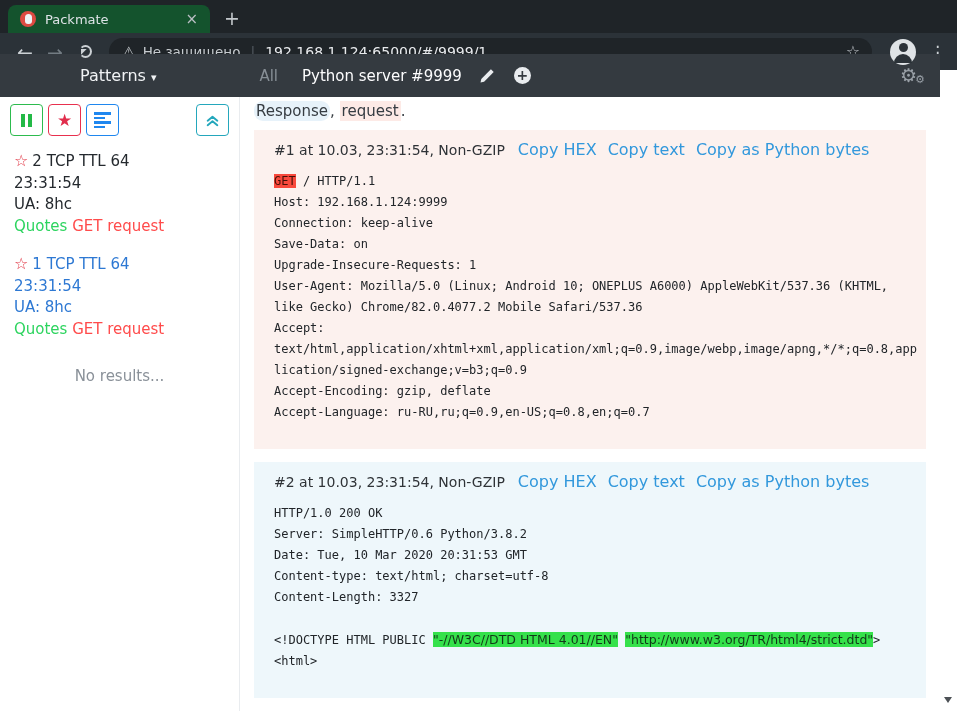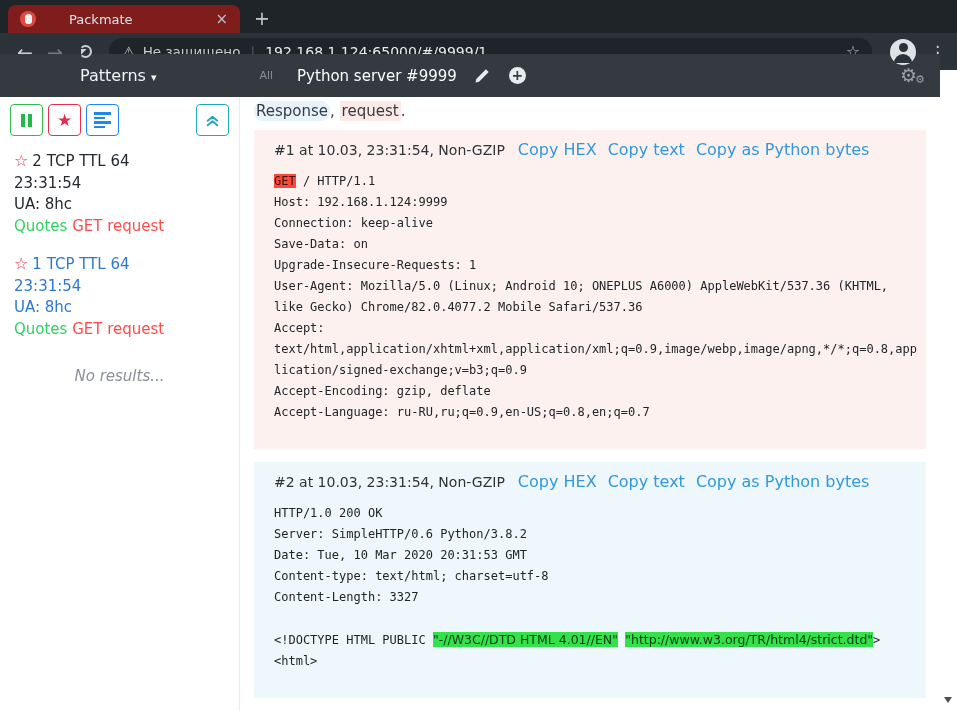--- a/index.html
+++ b/index.html
@@ -1,22 +1,22 @@
 <!DOCTYPE html>
 <html><head>
 <meta charset="utf-8">
 <style>
   * { margin:0; padding:0; box-sizing:border-box; }
   html,body { width:957px; height:711px; overflow:hidden; background:#fff;
     font-family:"DejaVu Sans", sans-serif; }
 
   
   .tabstrip { height:33px; background:#1f2428; display:flex; align-items:flex-end; }
-  .tab { width:232px; height:28px; margin-left:8px; background:#7f1d1d;
-    border-radius:8px 8px 0 0; display:flex; align-items:center; padding:0 8px 0 12px;gap:24px; }
+  .tab { width:202px; height:28px; margin-left:8px; background:#14532d;
+    border-radius:8px 8px 0 0; display:flex; align-items:center; padding:0 8px 0 12px; }
   .favicon { width:16px; height:16px; border-radius:50%; background:#dd4a42; position:relative; flex:0 0 16px; }
   .favicon::after { content:''; position:absolute; left:4.5px; top:3px; width:7px; height:9.5px;
     background:#eef3f6; border-radius:3.5px 3.5px 3px 3px; }
   .tab-title { color:#dde2e6; font-size:13px; margin-left:9px; flex:1; }
   .tab-close { color:#b9bec3; font-size:15px; padding:0 4px; cursor:pointer; }
   .newtab { color:#c3c8cc; font-size:19px; margin:0 0 4px 14px; }
 
   .toolbar { height:37px; background:#2b3238; display:flex; align-items:center; padding:0 10px; }
   .nav-ico { font-size:19px; color:#ccd1d5; width:30px; text-align:center; }
   .nav-ico.fwd { color:#737c83; }
@@ -39,21 +39,21 @@
   .kebab { color:#ccd1d5; font-size:17px; margin-left:13px; width:14px; text-align:center; }
 
   
   .app { height:641px; display:flex;align-items:flex-end; }
   .app-main { width:940px; display:flex; flex-direction:column; }
 
   .navbar { height:43px; background:#343a40; display:flex; align-items:center; flex:0 0 43px; }
   .patterns { margin-left:80px; color:#f1f3f5; font-size:16px; cursor:pointer; }
   .caret { font-size:11px; margin-left:5px; color:#f1f3f5; }
   .nav-group { display:flex; align-items:center; margin-left:103px; }
-  .tab-all { color:#878f96; font-size:11px; }
+  .tab-all { color:#878f96; font-size:15px; }
   .tab-cur { color:#fdfdfe; font-size:15px; margin-left:24px; }
   .pencil { margin-left:17px; display:flex; }
   .plus-circle { width:17px; height:17px; border-radius:50%; background:#e9ecef; margin-left:19px;
     display:flex; align-items:center; justify-content:center; }
   .plus-glyph { color:#343a40; font-size:14px; font-weight:bold; line-height:1; margin-top:-1px; }
   .gears { margin-left:auto; margin-right:14px; position:relative; width:26px; height:24px; }
   .gear { position:absolute; color:#9aa1a8; }
   .g1 { font-size:19px; left:0; top:0; }
   .g2 { font-size:11px; left:15px; top:9px; }
 
@@ -73,21 +73,21 @@
   .align-bars i:nth-child(1){ width:17px; } .align-bars i:nth-child(2){ width:11px; }
   .align-bars i:nth-child(3){ width:17px; } .align-bars i:nth-child(4){ width:11px; }
   .btn-collapse { border-color:#24a7bc; margin:0 0 0 auto; }
 
   .entries { margin-top:14px; padding-left:4px; }
   .entry { font-size:15px; line-height:21.5px; color:#24292e; margin-bottom:16px; }
   .entry .e-star { color:#e23b49; font-size:16px; margin-right:4px; }
   .entry.selected .e-line { color:#2d78d3; }
   .tag-green { color:#2dd45f !important; }
   .tag-red { color:#ff4b4b !important; }
-  .no-results { text-align:center; color:#8a9199; font-size:15px; margin-top:27px;font-style:italic; }
+  .no-results { text-align:center; color:#8a9199; font-size:15px; margin-top:27px; }
 
   
   .main { flex:1; padding:5px 14px 0 14px; overflow:hidden; }
   .summary { font-size:15px; color:#363c42; margin-bottom:10px; }
   .hl-blue { background:#e7f2fa; padding:1px 2px;border-radius:9px; }
   .hl-pink { background:#fdeae6; padding:1px 2px; }
 
   .packet { padding:10px 5px 26px 20px; margin-bottom:13px; }
   .packet.request { background:#fcf1ee; }
   .packet.response { background:#eef7fb; }

